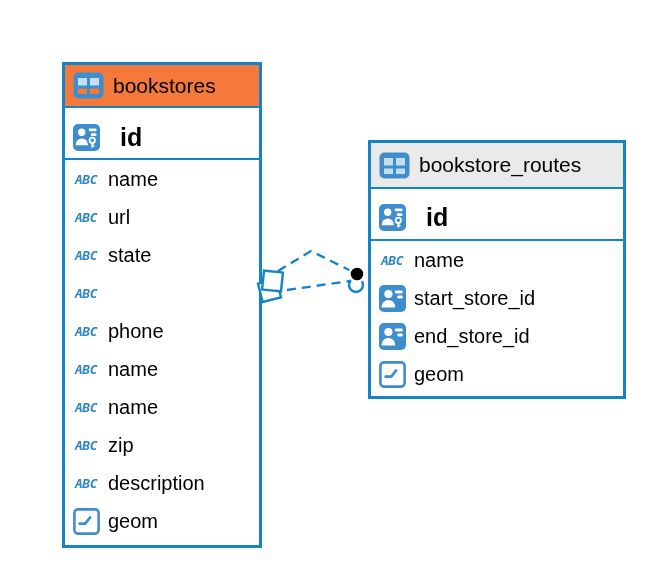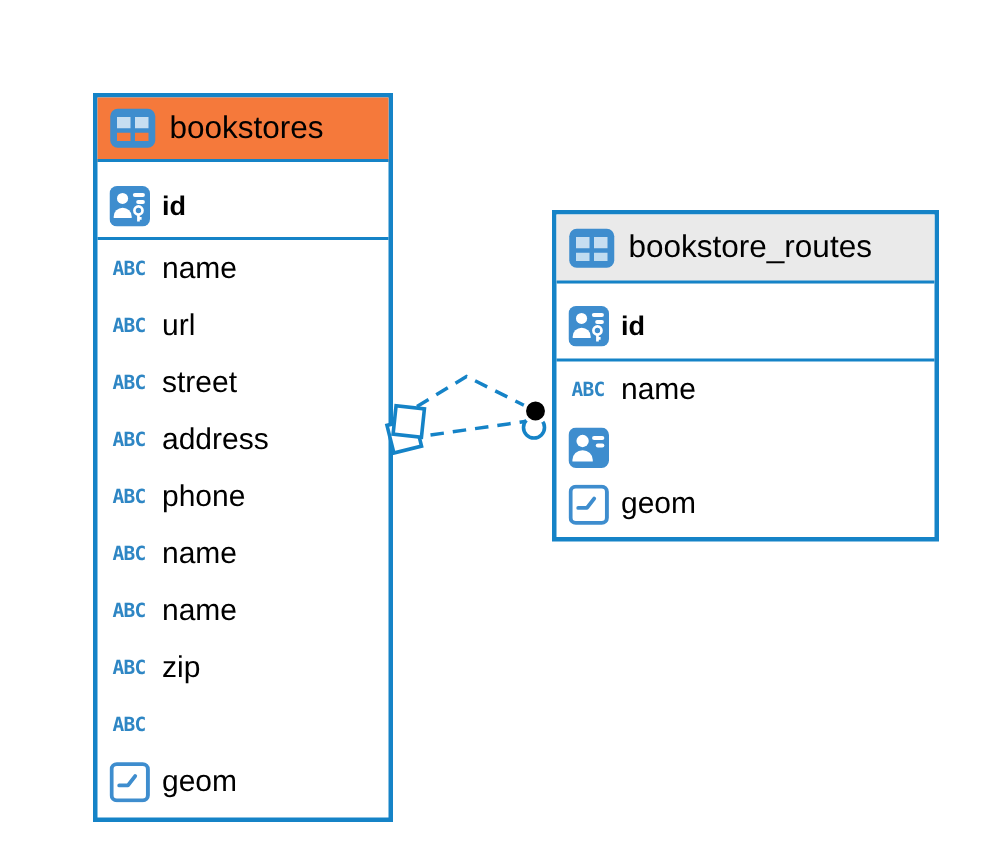--- a/index.html
+++ b/index.html
@@ -21,37 +21,37 @@
   .thead{
     display:flex;align-items:center;gap:9px;padding:0 8px;
     border-bottom:2px solid #1583C7;
     font-size:21px;color:#000;
   }
   .table-0 .thead{height:43px;}
   .table-1 .thead{height:46px;}
   .ttitle{white-space:nowrap;}
 
   .idrow{
-    display:flex;align-items:center;gap:8px;padding:0 7px;
+    display:flex;align-items:center;gap:20px;padding:0 7px;
     border-bottom:2px solid #1583C7;
-    font-weight:700;font-size:18px;color:#000;
+    font-weight:700;font-size:25px;color:#000;
   }
   .table-0 .idrow{height:44px;}
   .table-1 .idrow{height:46px;}
 
   .cols{display:block;}
   .table-0 .cols{padding:8px 0 5px;}
   .table-1 .cols{padding:6px 0 3px;}
 
   .col-row{
     height:38px;display:flex;align-items:center;gap:8px;padding:0 7px;
     font-size:20px;color:#000;white-space:nowrap;
   }
 
-  .cicon{width:28px;min-width:28px;display:flex;align-items:center;justify-content:center;}
+  .cicon{width:28px;min-width:28px;display:flex;align-items:center;justify-content:center;font-style:italic;}
   .ticon{width:31px;min-width:31px;display:flex;align-items:center;}
   .abc{
     font-family:"DejaVu Sans Mono","Liberation Mono",monospace;
     font-weight:800;font-size:13px;letter-spacing:-0.5px;color:#2E86C4;
   }
 
   svg.edges{position:absolute;inset:0;width:654px;height:570px;z-index:5;pointer-events:none;}
 </style>
 </head>
 <body>
@@ -95,27 +95,26 @@
         <div class="col-row">
           <span class="cicon">
             <span class="abc">ABC</span>
           </span>
           <span>url</span>
         </div>
         <div class="col-row">
           <span class="cicon">
             <span class="abc">ABC</span>
           </span>
-          <span>street</span>
-        </div>
-        <div class="col-row">
-          <span class="cicon">
-            <span class="abc">ABC</span>
-          </span>
-          <span>address</span>
+          <span>state</span>
+        </div>
+        <div class="col-row">
+          <span class="cicon">
+            <span class="abc">ABC</span>
+          </span>
         </div>
         <div class="col-row">
           <span class="cicon">
             <span class="abc">ABC</span>
           </span>
           <span>phone</span>
         </div>
         <div class="col-row">
           <span class="cicon">
             <span class="abc">ABC</span>
@@ -131,20 +130,21 @@
         <div class="col-row">
           <span class="cicon">
             <span class="abc">ABC</span>
           </span>
           <span>zip</span>
         </div>
         <div class="col-row">
           <span class="cicon">
             <span class="abc">ABC</span>
           </span>
+          <span>description</span>
         </div>
         <div class="col-row">
           <span class="cicon">
             <svg width="27" height="27" viewBox="0 0 27 27">
       <rect x="1.4" y="1.4" width="24.2" height="24.2" rx="3.5" fill="#fff" stroke="#3E8DCE" stroke-width="2.6"></rect>
       <path d="M6.5 15.6 h5.8 l4.8 -6.2" fill="none" stroke="#3E8DCE" stroke-width="2.6" stroke-linecap="round" stroke-linejoin="round"></path>
     </svg>
           </span>
           <span>geom</span>
         </div>
@@ -188,20 +188,33 @@
         <div class="col-row">
           <span class="cicon">
             <svg width="27" height="27" viewBox="0 0 27 27">
       <rect width="27" height="27" rx="5" fill="#3E8DCE"></rect>
       <circle cx="9.4" cy="9" r="4.1" fill="#fff"></circle>
       <path d="M2.6 21.6 a6.8 6.5 0 0 1 13.6 0 v1 h-13.6 z" fill="#fff"></path>
       <rect x="15.7" y="5.6" width="8.2" height="2.8" rx="1.4" fill="#fff"></rect>
       <rect x="18.2" y="10.6" width="5.7" height="2.8" rx="1.4" fill="#fff"></rect>
     </svg>
           </span>
+          <span>start_store_id</span>
+        </div>
+        <div class="col-row">
+          <span class="cicon">
+            <svg width="27" height="27" viewBox="0 0 27 27">
+      <rect width="27" height="27" rx="5" fill="#3E8DCE"></rect>
+      <circle cx="9.4" cy="9" r="4.1" fill="#fff"></circle>
+      <path d="M2.6 21.6 a6.8 6.5 0 0 1 13.6 0 v1 h-13.6 z" fill="#fff"></path>
+      <rect x="15.7" y="5.6" width="8.2" height="2.8" rx="1.4" fill="#fff"></rect>
+      <rect x="18.2" y="10.6" width="5.7" height="2.8" rx="1.4" fill="#fff"></rect>
+    </svg>
+          </span>
+          <span>end_store_id</span>
         </div>
         <div class="col-row">
           <span class="cicon">
             <svg width="27" height="27" viewBox="0 0 27 27">
       <rect x="1.4" y="1.4" width="24.2" height="24.2" rx="3.5" fill="#fff" stroke="#3E8DCE" stroke-width="2.6"></rect>
       <path d="M6.5 15.6 h5.8 l4.8 -6.2" fill="none" stroke="#3E8DCE" stroke-width="2.6" stroke-linecap="round" stroke-linejoin="round"></path>
     </svg>
           </span>
           <span>geom</span>
         </div>

